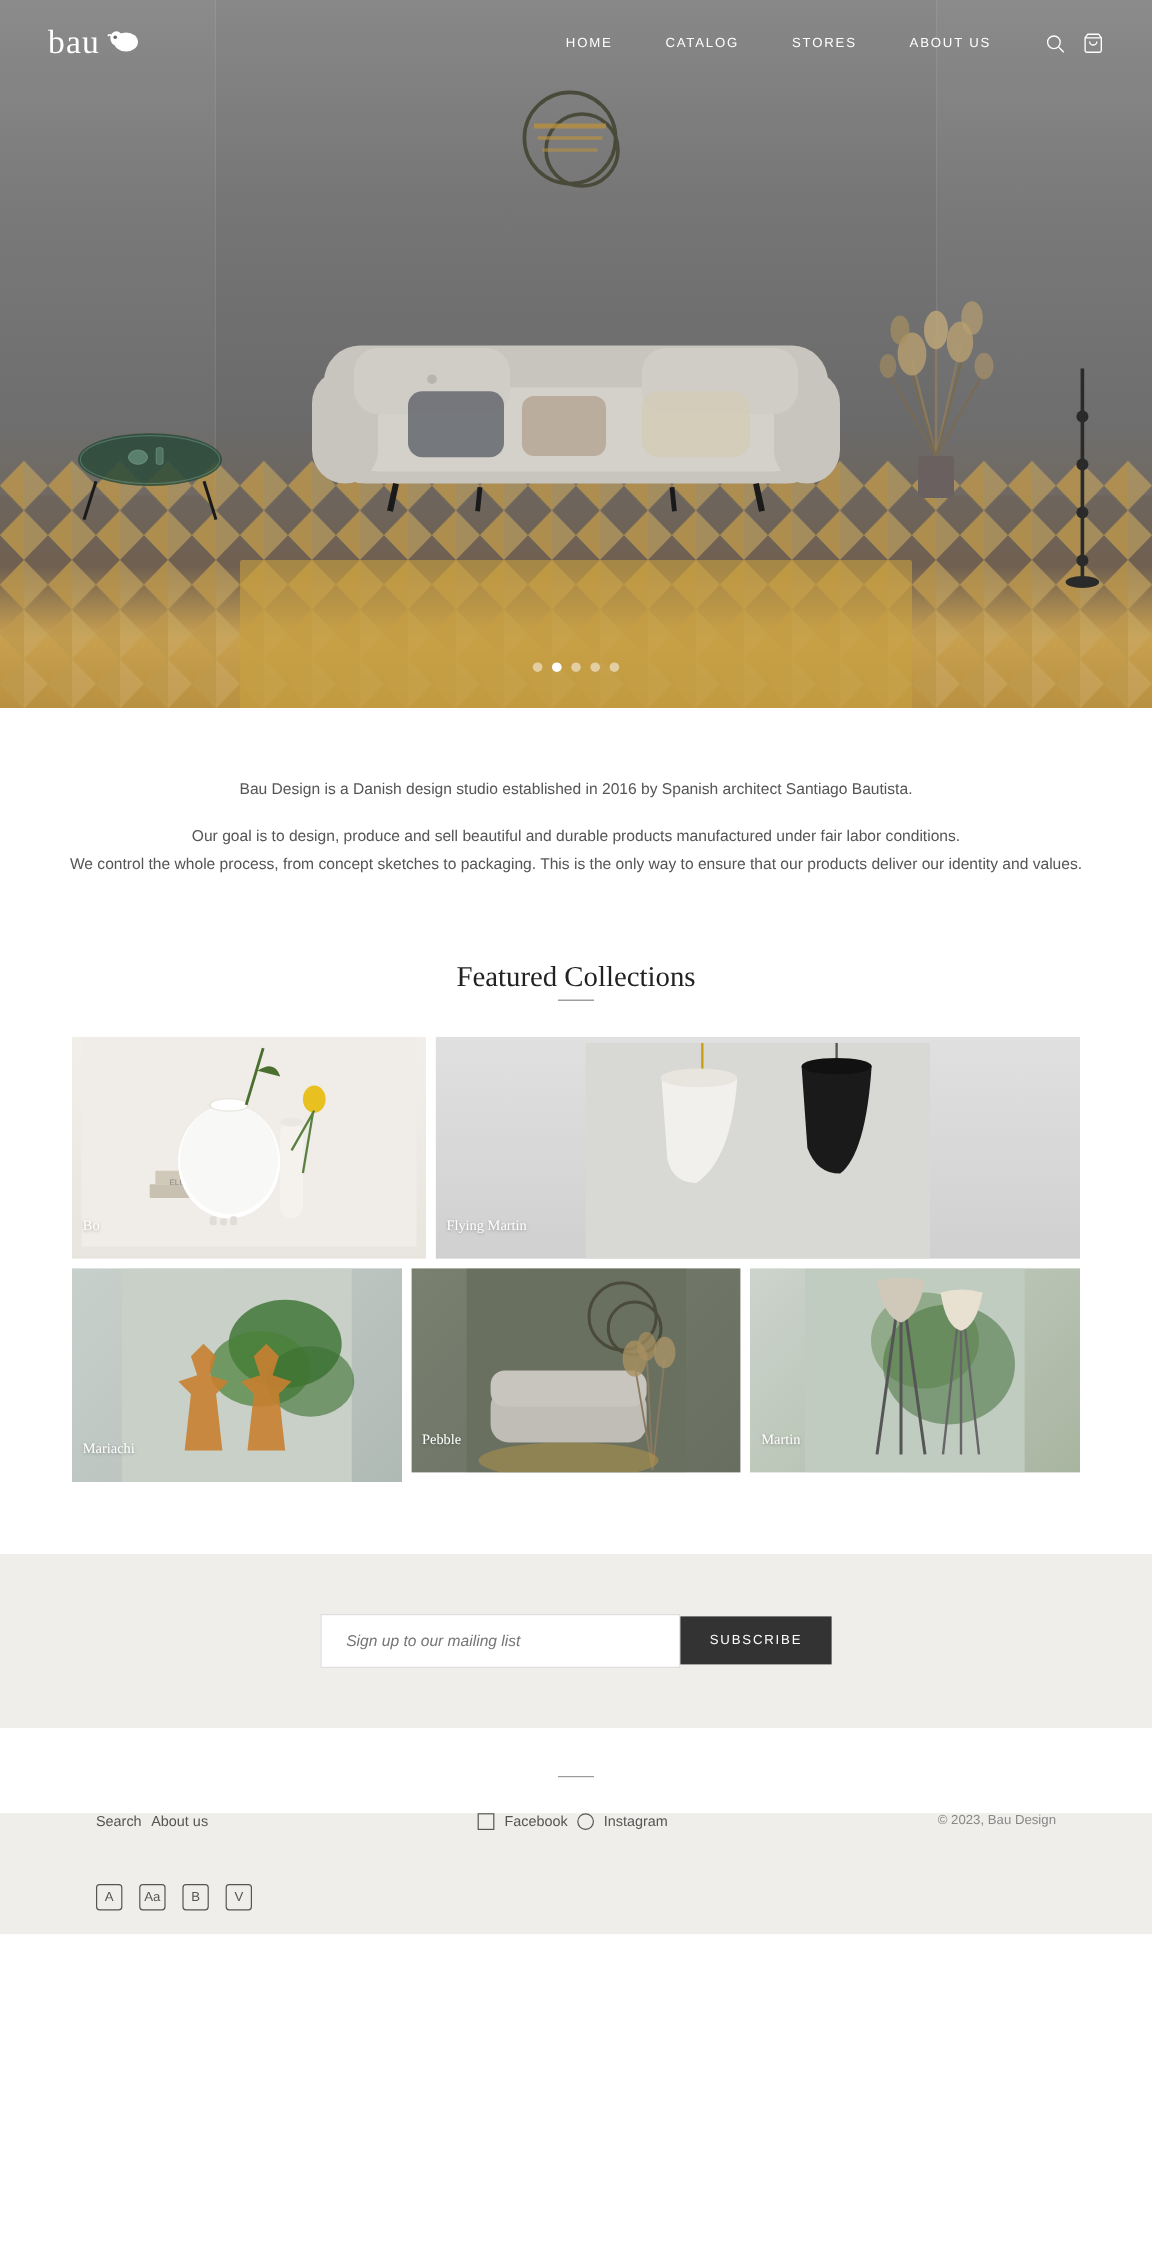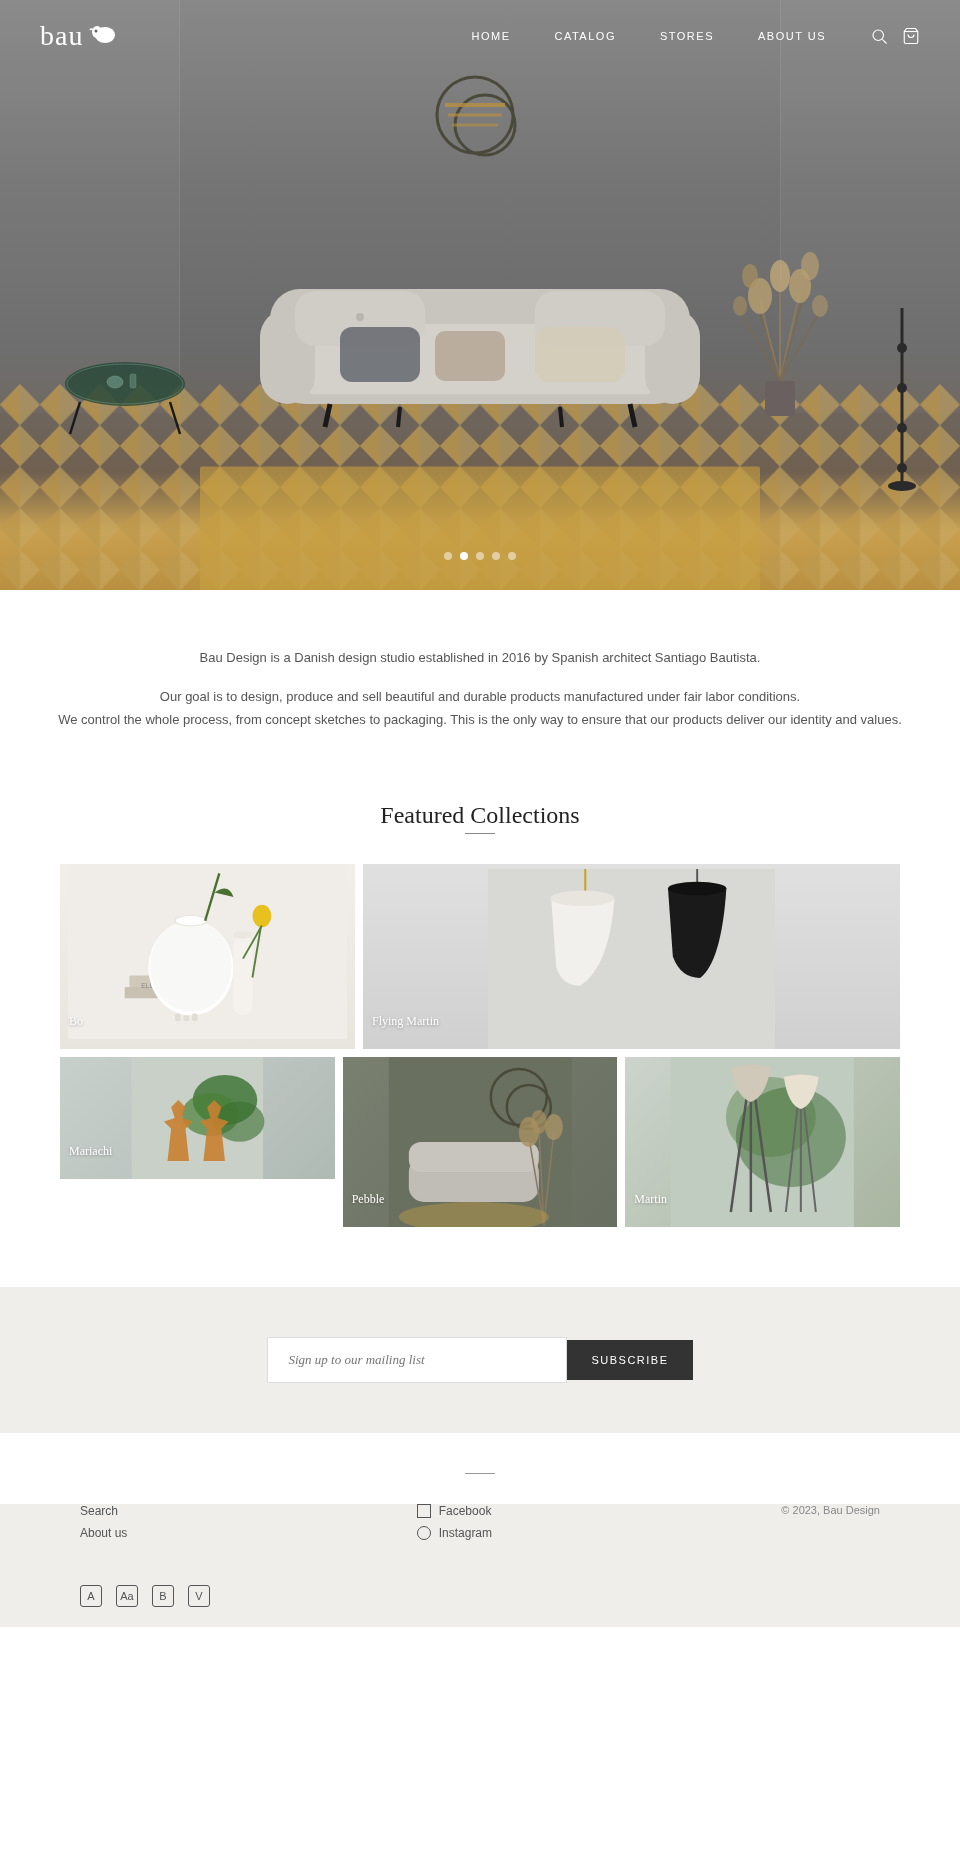--- a/index.html
+++ b/index.html
@@ -159,21 +159,21 @@
     }
     .card-flying-martin {
       flex: 1;
       height: 185px;
       background: linear-gradient(135deg, #d8d8d8 0%, #c0c0c0 100%);
     }
 
     
     .card-mariachi {
       flex: 1;
-      height: 122px;
+      height: 178px;
       background: linear-gradient(135deg, #c8d0cc 0%, #b0bab5 100%);
       text-decoration: underline;
     }
     .card-martin {
       flex: 1;
       height: 170px;
       background: linear-gradient(135deg, #ccd4cc 0%, #a8b5a0 100%);
     }
     .card-pebble {
       flex: 1;
@@ -218,21 +218,21 @@
     }
     .newsletter-input {
       width: 300px;
       padding: 14px 20px;
       border: 1px solid #ddd;
       background: #fff;
       font-size: 13px;
       font-style: italic;
       color: #999;
       outline: none;
-      font-family: Liberation Serif, serif;
+      font-family: Liberation Sans, sans-serif;
     }
     .newsletter-btn {
       padding: 14px 24px;
       background: #333;
       color: #fff;
       border: none;
       font-size: 11px;
       letter-spacing: 1.5px;
       cursor: pointer;
       font-family: Arial, sans-serif;
@@ -246,21 +246,20 @@
     }
 
     .footer-links {
       display: flex;
       justify-content: space-between;
       padding: 0 80px 30px;
       background: #f0eeeb;
     }
     .footer-col {
       display: flex;
-      flex-direction: column;
       gap: 8px;
     }
     .footer-link {
       font-size: 12px;
       color: #555;
       text-decoration: none;
       font-family: Arial, sans-serif;
     }
     .footer-social-item {
       display: flex;

